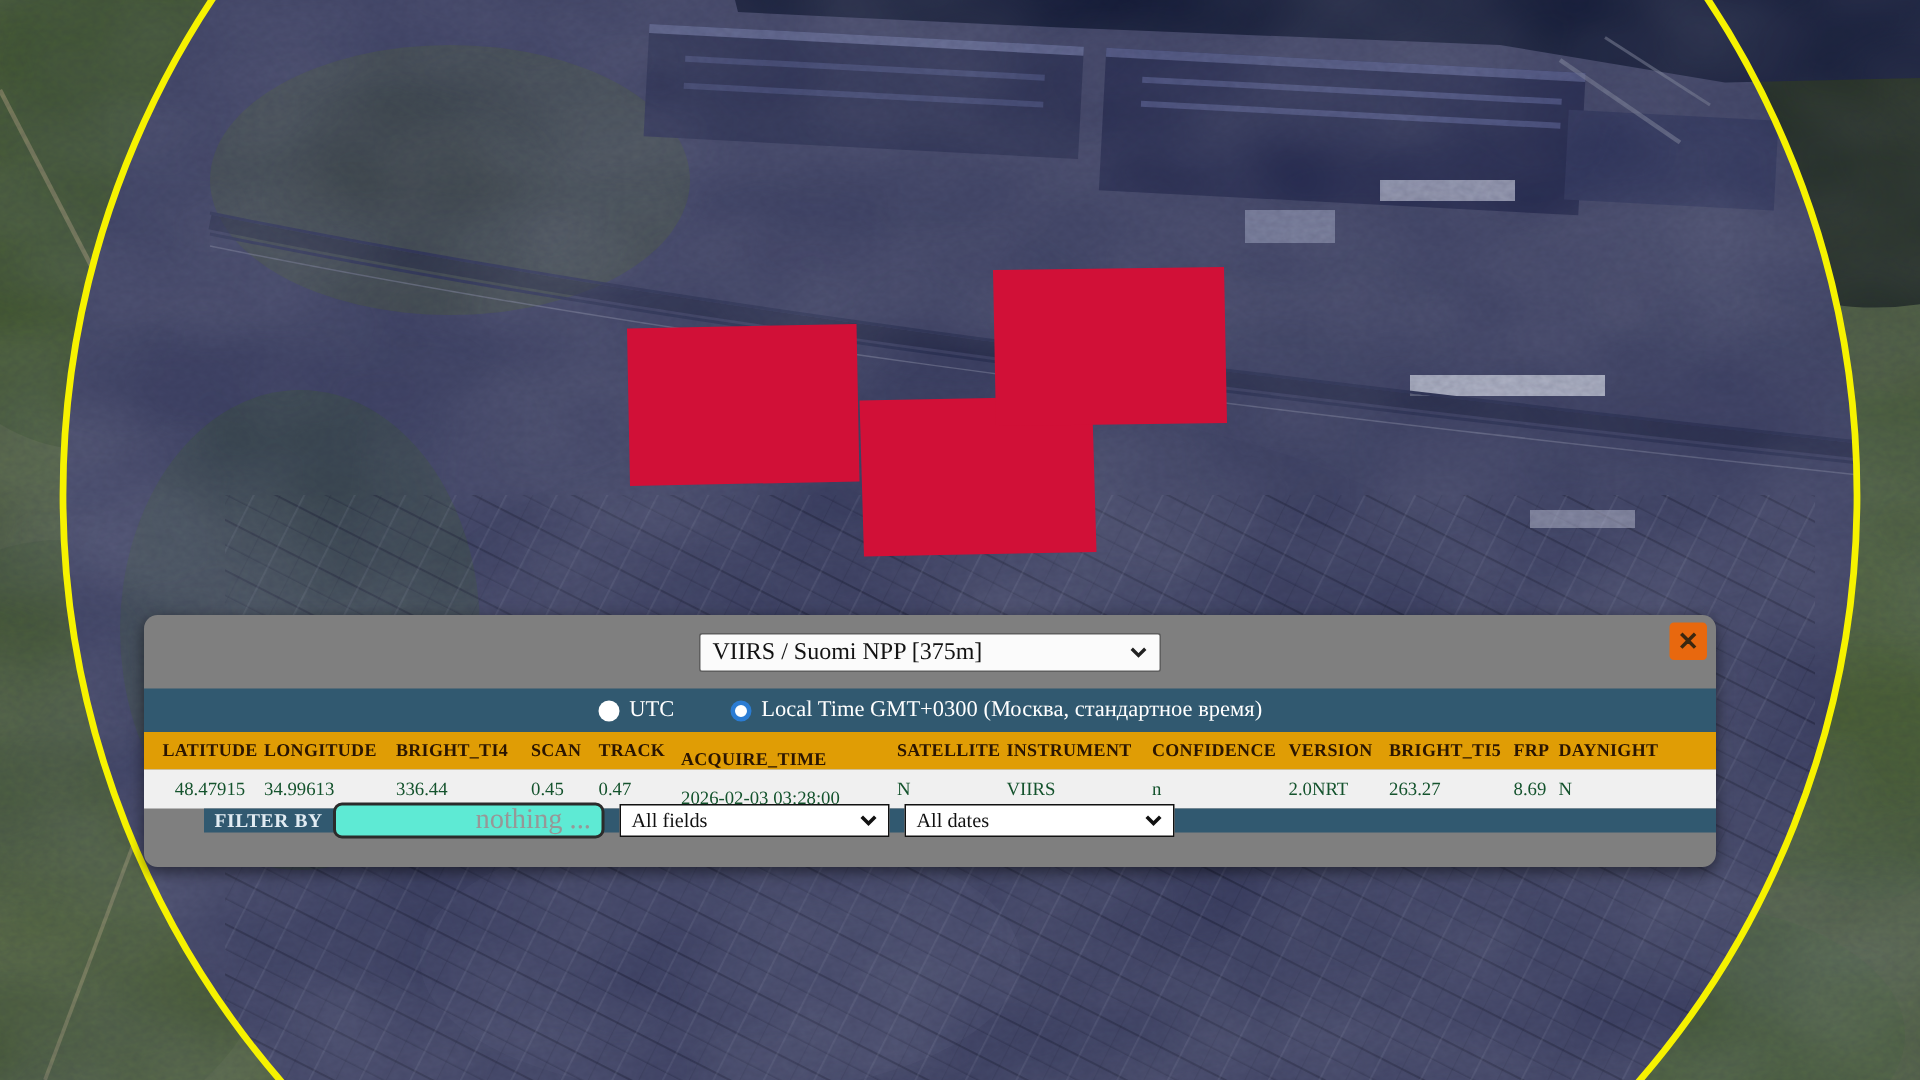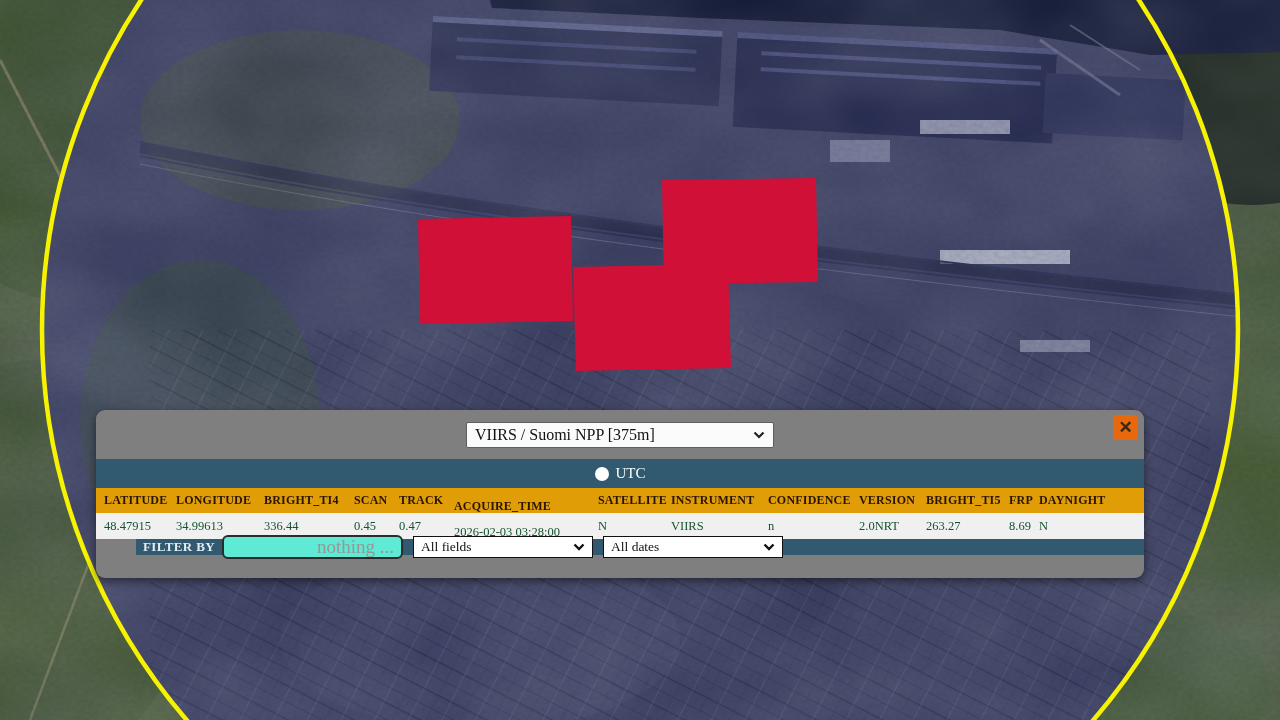--- a/index.html
+++ b/index.html
@@ -23,21 +23,21 @@
          color:#fff;font-size:15px;gap:19px;}
   .radio-opt{display:flex;align-items:center;gap:7px;margin:0 9px;cursor:pointer;}
   .radio{width:14px;height:14px;border-radius:50%;background:#fff;box-sizing:border-box;}
   .radio.sel{border:3.5px solid #2b7cd3;background:#fff;}
   .trow{display:flex;align-items:center;padding-left:8px;box-sizing:border-box;}
   .thead{height:25px;background:#e09d05;}
   .thead .cell{font-weight:bold;font-size:12px;color:#2a1502;letter-spacing:.2px;}
   .tdata{height:26px;background:#f0f0f0;}
   .tdata .cell{font-size:12.5px;color:#14532d;}
   .cell{white-space:nowrap;overflow:hidden;}
-  .trow .cell:nth-child(1){width:72px;}
+  .trow .cell:nth-child(1){width:72px;text-align:center;}
   .trow .cell:nth-child(2){width:88px;}
   .trow .cell:nth-child(3){width:90px;}
   .trow .cell:nth-child(4){width:45px;}
   .trow .cell:nth-child(5){width:55px;}
   .trow .cell:nth-child(6){width:144px;margin-top:12px;}
   .trow .cell:nth-child(7){width:73px;}
   .trow .cell:nth-child(8){width:97px;}
   .trow .cell:nth-child(9){width:91px;}
   .trow .cell:nth-child(10){width:67px;}
   .trow .cell:nth-child(11){width:83px;}
@@ -165,20 +165,24 @@
       <div class="close-btn">
         <span>✕</span>
       </div>
     </div>
 
     <div class="radio-row">
       <span class="radio-opt">
         <span class="radio"></span>
         <span>UTC</span>
       </span>
+      <span class="radio-opt">
+        <span class="radio sel"></span>
+        <span>Local Time GMT+0300 (Москва, стандартное время)</span>
+      </span>
     </div>
 
     <div class="trow thead" id="thead-row">
         <div class="cell">LATITUDE</div>
         <div class="cell">LONGITUDE</div>
         <div class="cell">BRIGHT_TI4</div>
         <div class="cell">SCAN</div>
         <div class="cell">TRACK</div>
         <div class="cell">ACQUIRE_TIME</div>
         <div class="cell">SATELLITE</div>

